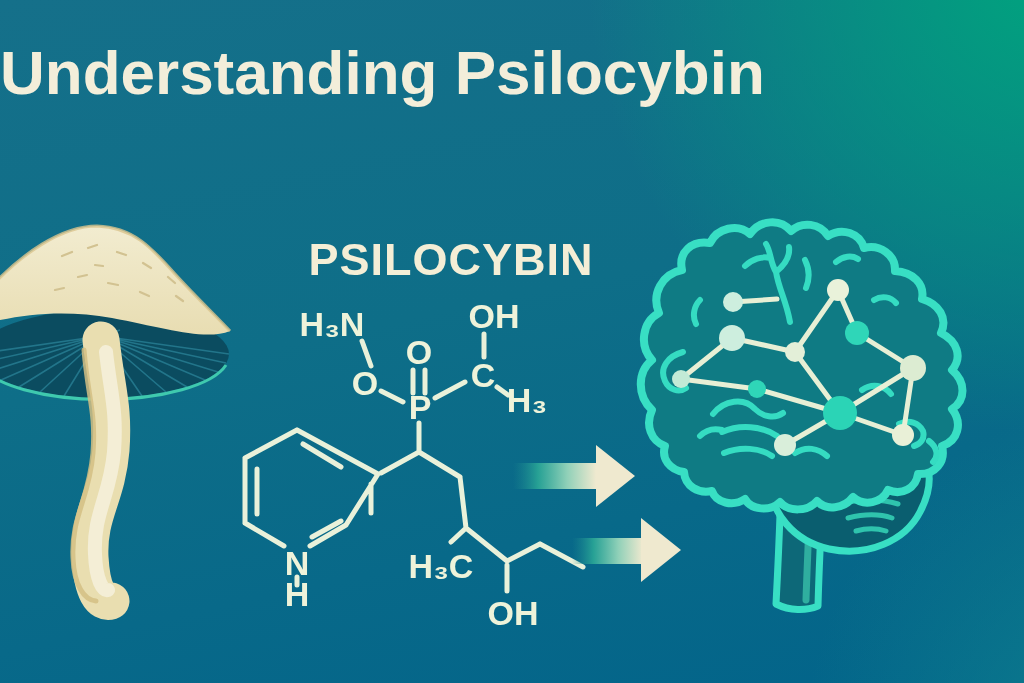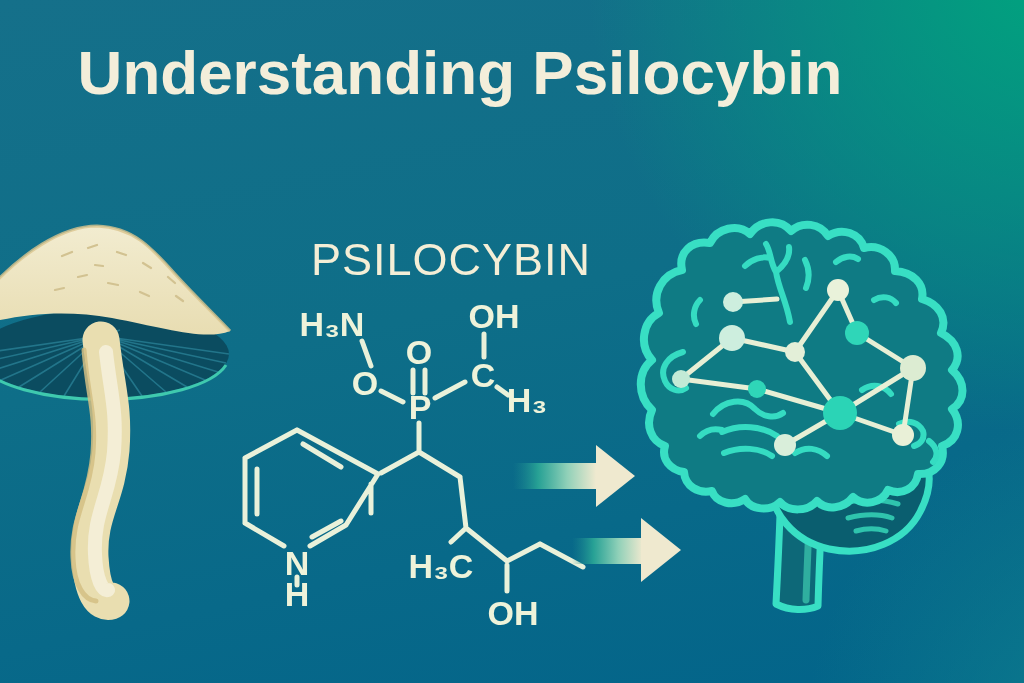--- a/index.html
+++ b/index.html
@@ -6,27 +6,27 @@
   .stage{
     position:relative;width:1024px;height:683px;overflow:hidden;
     font-family:"Liberation Sans","DejaVu Sans",sans-serif;
     background:
       radial-gradient(circle 780px at 103% -5%, #00a57e 0%, rgba(0,165,126,0) 60%),
       radial-gradient(circle 620px at 112% 108%, rgba(16,132,142,0.85) 0%, rgba(16,132,142,0) 55%),
       linear-gradient(168deg, #15708a 0%, #0e6e88 45%, #02648a 100%);
   }
   .title{
     position:absolute;left:0;top:36px;width:920px;
-    text-align:center;color:#f3eeda;font-weight:bold;
+    text-align:left;color:#f3eeda;font-weight:bold;
     font-size:62px;line-height:74px;letter-spacing:0px;
   }
   .title span{display:block;}
   .mol-heading{
     position:absolute;left:251px;top:234px;width:400px;
-    text-align:center;color:#f4eed6;font-weight:normal;
+    text-align:center;color:#f4eed6;font-weight:bold;
     font-size:45px;letter-spacing:1px;
   }
   .art{position:absolute;left:0;top:0;}
   .chem-label{
     font-family:"Liberation Sans","DejaVu Sans",sans-serif;
     font-weight:bold;font-size:34px;fill:#eef3da;text-anchor:middle;
   }
   .chem-bond{stroke:#e9f1da;stroke-width:5;fill:none;stroke-linecap:round;}
   .net-edge{stroke:#e7efd5;stroke-width:5;fill:none;stroke-linecap:round;}
   .vessel{stroke:#35dcc2;stroke-width:6;fill:none;stroke-linecap:round;}

